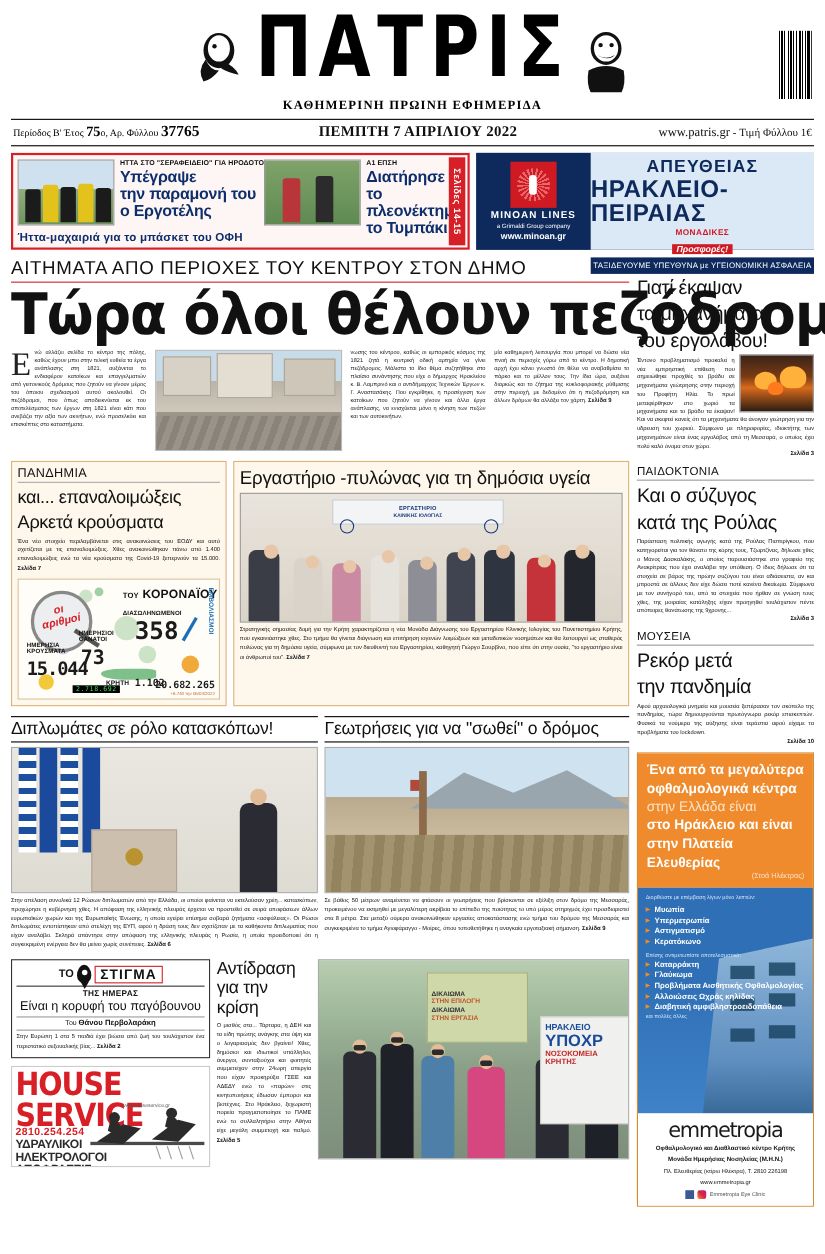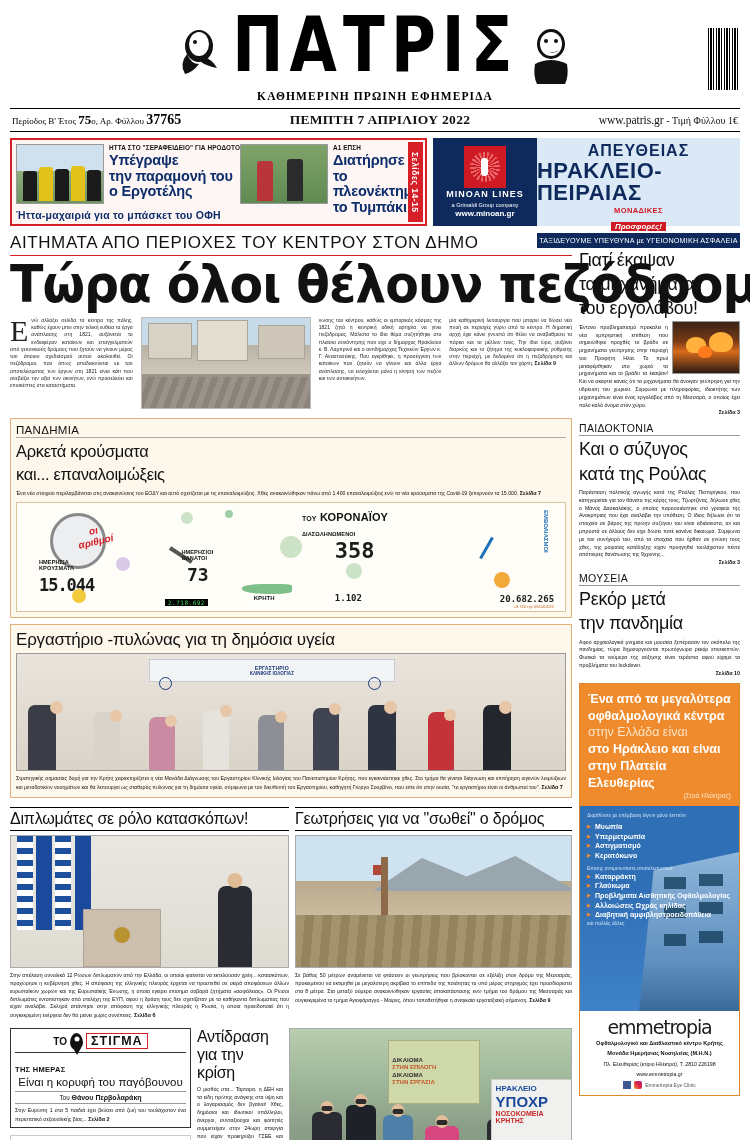--- a/index.html
+++ b/index.html
@@ -164,21 +164,21 @@
     position: relative; overflow: hidden;
   }
   .lp-b1 { position:absolute; left:4%; top:6%; width:26%; height:40%; background:#d8d2c6; border:1px solid #aaa499;}
   .lp-b2 { position:absolute; left:33%; top:2%; width:30%; height:46%; background:#e4ded2; border:1px solid #aaa499;}
   .lp-b3 { position:absolute; right:3%; top:8%; width:28%; height:38%; background:#cdc6b9; border:1px solid #aaa499;}
   .lp-road { position:absolute; left:0; bottom:0; width:100%; height:34%;
      background: repeating-linear-gradient(110deg,#9a9389 0 6px,#8a8379 6px 12px);}
   .pg-ref { font-weight: bold; font-size: 5.4px; }
 
   
-  .mid-block { display:flex; gap:6px; margin-top:9px;flex-direction:column; }
+  .mid-block { display:flex; gap:6px; margin-top:9px; }
   .pandemic {
     flex: 0 0 196px; border:1px solid #e0b27a; background:#fdf7ec; padding:5px;
     display:flex; flex-direction:column;
   }
   .pand-kicker { font-size:11.5px; letter-spacing:.3px; border-bottom:1px solid #aaa; padding-bottom:1px; }
   .pand-head { font-size:16.5px; line-height:1.14; margin-top:4px; letter-spacing:-.3px; }
   .pand-body { font-size:5.2px; line-height:1.48; margin-top:5px; text-align:justify; }
   .covid-card {
     margin-top:5px; flex:1; border:1px solid #d9c49d; background:#fffdf7;
     position:relative; overflow:hidden; min-height:110px;
@@ -242,21 +242,21 @@
   
   .bottom { display:flex; gap:6px; margin-top:8px; }
   .bl { flex:0 0 181px; }
   .stigma { border:1px solid #333; padding:4px; position:relative; }
   .stigma-top { display:flex; align-items:center; justify-content:center; gap:3px; border-bottom:1px solid #333; padding-bottom:2px;}
   .st-to { font-size:10px; font-weight:bold; }
   .st-pin { width:13px; height:17px; background:#111; border-radius:50% 50% 50% 50%/58% 58% 42% 42%; position:relative; }
   .st-pin::after { content:""; position:absolute; left:50%; top:38%; transform:translate(-50%,-50%); width:5px; height:5px; border-radius:50%; background:#fff;}
   .st-pin::before { content:""; position:absolute; left:50%; bottom:-5px; transform:translateX(-50%); border-left:4px solid transparent; border-right:4px solid transparent; border-top:7px solid #111;}
   .st-word { border:1.6px solid #d61f26; color:#111; font-size:12.5px; font-weight:bold; letter-spacing:1px; padding:0 4px; }
-  .st-sub { text-align:left; font-size:7.5px; font-weight:bold; margin-top:12px; letter-spacing:.3px;}
+  .st-sub { text-align:center; font-size:7.5px; font-weight:bold; margin-top:1px; letter-spacing:.3px;}
   .st-title { text-align:center; font-size:11.5px; margin-top:2px; }
   .st-author { border-top:1px solid #999; border-bottom:1px solid #999; margin-top:3px; padding:2px 0; font-size:6.4px; text-align:center;}
   .st-author b { font-size:7px; }
   .st-body { font-size:5.2px; line-height:1.5; margin-top:3px; text-align:justify;}
 
   .house {
     margin-top:7px; border:1px solid #ccc; background:#fff; position:relative; height:92px; overflow:hidden; padding:3px;
   }
   .hs-title { color:#d81f26; font-family:"DejaVu Sans",sans-serif; font-weight:bold; font-size:26px; letter-spacing:-1px; line-height:.95; transform:scaleY(1.12); transform-origin:left top;}
   .hs-phone { color:#d81f26; font-weight:bold; font-size:9.5px; letter-spacing:.4px; margin-top:2px; }
@@ -451,22 +451,22 @@
         <div class="lb-col">
           <span>μία καθημερινή λειτουργία που μπορεί να δώσει νέα πνοή σε περιοχές γύρω από το κέντρο. Η δημοτική αρχή έχει κάνει γνωστό ότι θέλει να αναβαθμίσει το πάρκο και το μέλλον τους. Την ίδια ώρα, αυξάνει διαρκώς και το ζήτημα της κυκλοφοριακής ρύθμισης στην περιοχή, με δεδομένο ότι η πεζοδρόμηση και άλλων δρόμων θα αλλάξει τον χάρτη.</span>
           <span class="pg-ref">Σελίδα 9</span>
         </div>
       </div>
 
       <div class="mid-block">
 
         <div class="pandemic">
           <div class="pand-kicker">ΠΑΝΔΗΜΙΑ</div>
+          <div class="pand-head">και... επαναλοιμώξεις</div>
           <div class="pand-head">Αρκετά κρούσματα</div>
-          <div class="pand-head">και... επαναλοιμώξεις</div>
           <div class="pand-body">
             <span>Ένα νέο στοιχείο περιλαμβάνεται στις ανακοινώσεις του ΕΟΔΥ και αυτό σχετίζεται με τις επαναλοιμώξεις. Χθες ανακοινώθηκαν πάνω από 1.400 επαναλοιμώξεις ενώ τα νέα κρούσματα της Covid-19 ξεπερνούν τα 15.000.</span>
             <span class="pg-ref">Σελίδα 7</span>
           </div>
 
           <div class="covid-card">
             <div class="cc-virus" style="left:30%;top:8%;width:12px;height:12px;"></div>
             <div class="cc-virus" style="left:48%;top:30%;width:22px;height:22px;"></div>
             <div class="cc-virus" style="left:60%;top:55%;width:16px;height:16px;"></div>
             <div class="cc-virus" style="left:18%;top:50%;width:14px;height:14px;background:#cbb8e0;"></div>

